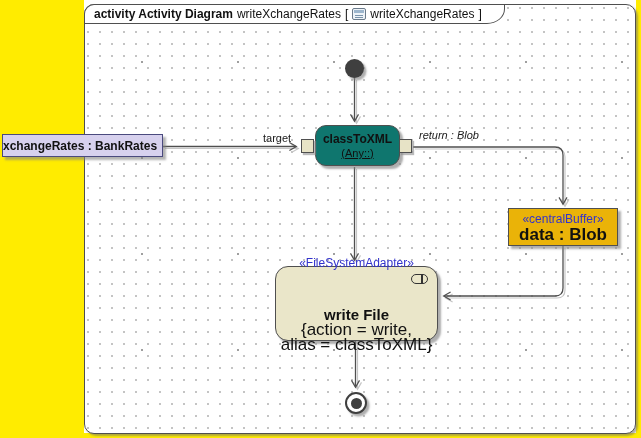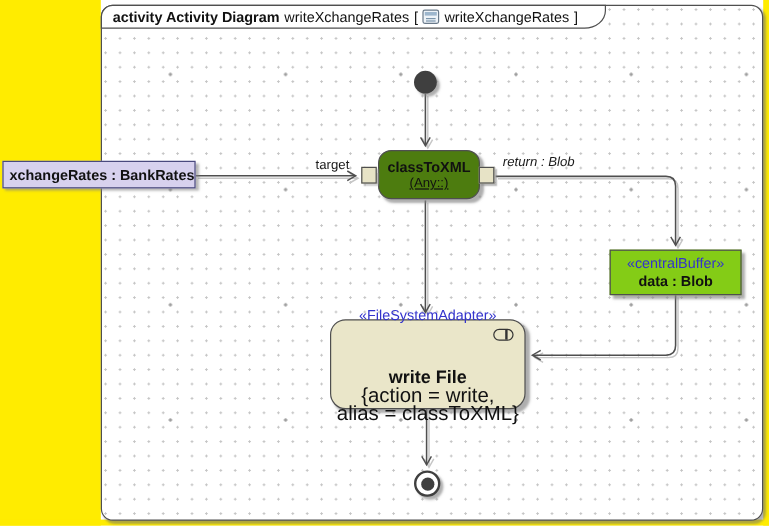--- a/index.html
+++ b/index.html
@@ -54,27 +54,27 @@
   }
 
   
   .node { position:absolute; z-index:30; color:#111; text-align:center; }
   .shadowed { box-shadow:3px 3px 2px rgba(130,130,130,.65); }
 
   .object-node {
     left:2px; top:134px; width:161px; height:23px;
     background:#d7d1ee; border:1.2px solid #4a4a7e;
     box-shadow:2.5px 2.5px 2px rgba(130,130,130,.6);
-    display:flex; align-items:center; justify-content:flex-end;
+    display:flex; align-items:center; justify-content:flex-start;
     font-size:12px; font-weight:bold; z-index:32;
   }
 
   .action-green {
     left:315px; top:125px; width:85px; height:41px;
-    background:#4d7c0f; border:1.5px solid #4f4f4f; border-radius:11px;
+    background:#0f766e; border:1.5px solid #4f4f4f; border-radius:11px;
     display:flex; flex-direction:column; align-items:center; justify-content:center;
     padding-top:1px;
   }
   .action-green .name { font-size:12px; font-weight:bold; line-height:15px; }
   .action-green .sub  { font-size:11px; line-height:13px;text-decoration:underline; }
 
   .pin {
     position:absolute; width:13px; height:14px; z-index:35;
     background:#e7e3c6; border:1px solid #4f4f4f;
     box-shadow:2px 2px 1px rgba(140,140,140,.6);
@@ -83,25 +83,25 @@
   .pin.right { left:399px; top:139px; }
 
   .flow-label {
     position:absolute; font-size:11px; color:#1a1a1a; z-index:34; white-space:nowrap;
   }
   .label-target { left:263px; top:132px; }
   .label-return { left:419px; top:129px;font-style:italic; }
 
   .central-buffer {
     left:508px; top:208px; width:110px; height:38px;
-    background:#84cc16; border:1.5px solid #4f4f4f;
+    background:#eab308; border:1.5px solid #4f4f4f;
     display:flex; flex-direction:column; align-items:center; justify-content:center;
   }
   .central-buffer .stype { font-size:12px; color:#3333cc; line-height:15px; }
-  .central-buffer .lbl   { font-size:12px; font-weight:bold; line-height:15px; }
+  .central-buffer .lbl   { font-size:17px; font-weight:bold; line-height:15px; }
 
   .write-file {
     left:275px; top:266px; width:163px; height:75px;
     background:#eae6c9; border:1.5px solid #4f4f4f; border-radius:13px;
     display:flex; flex-direction:column; align-items:center; justify-content:center;
     padding-top:1px;
   }
   .write-file .stype { font-size:12px; color:#3333cc; line-height:15px; }
   .write-file .name  { font-size:15px; font-weight:bold; line-height:15px;margin-top:36px; }
   .write-file .tags  { font-size:17px; line-height:15px; }

